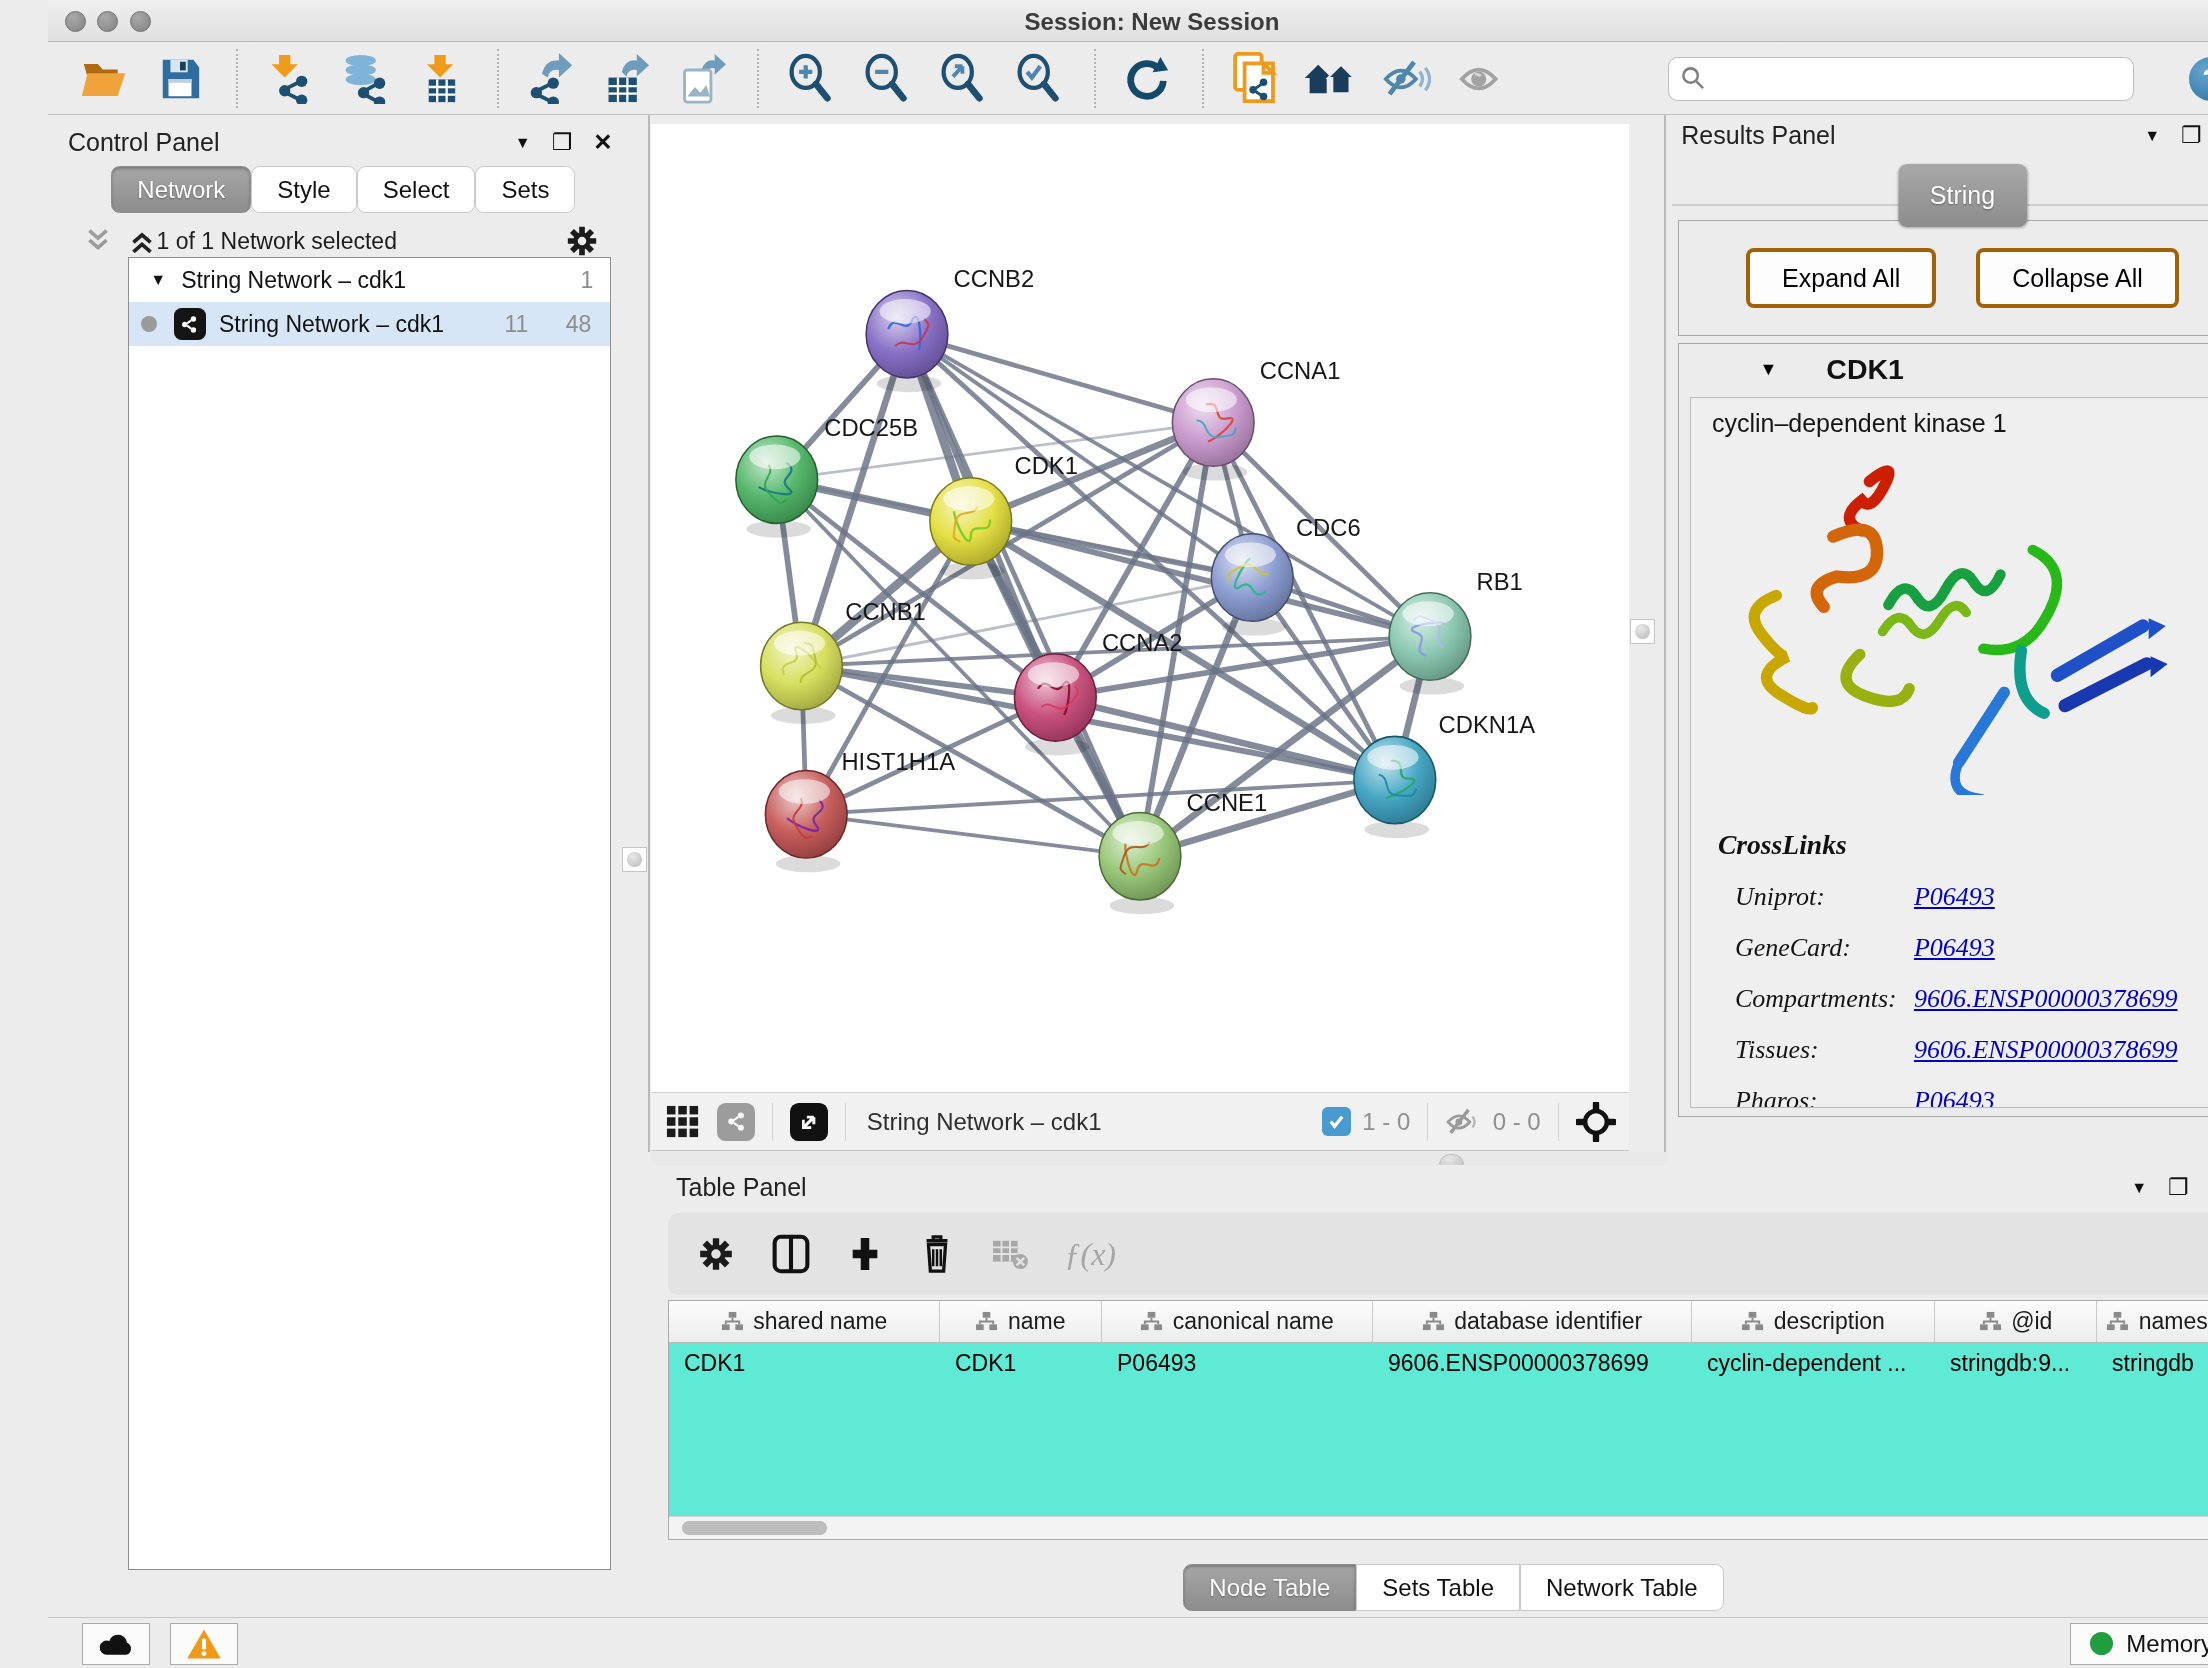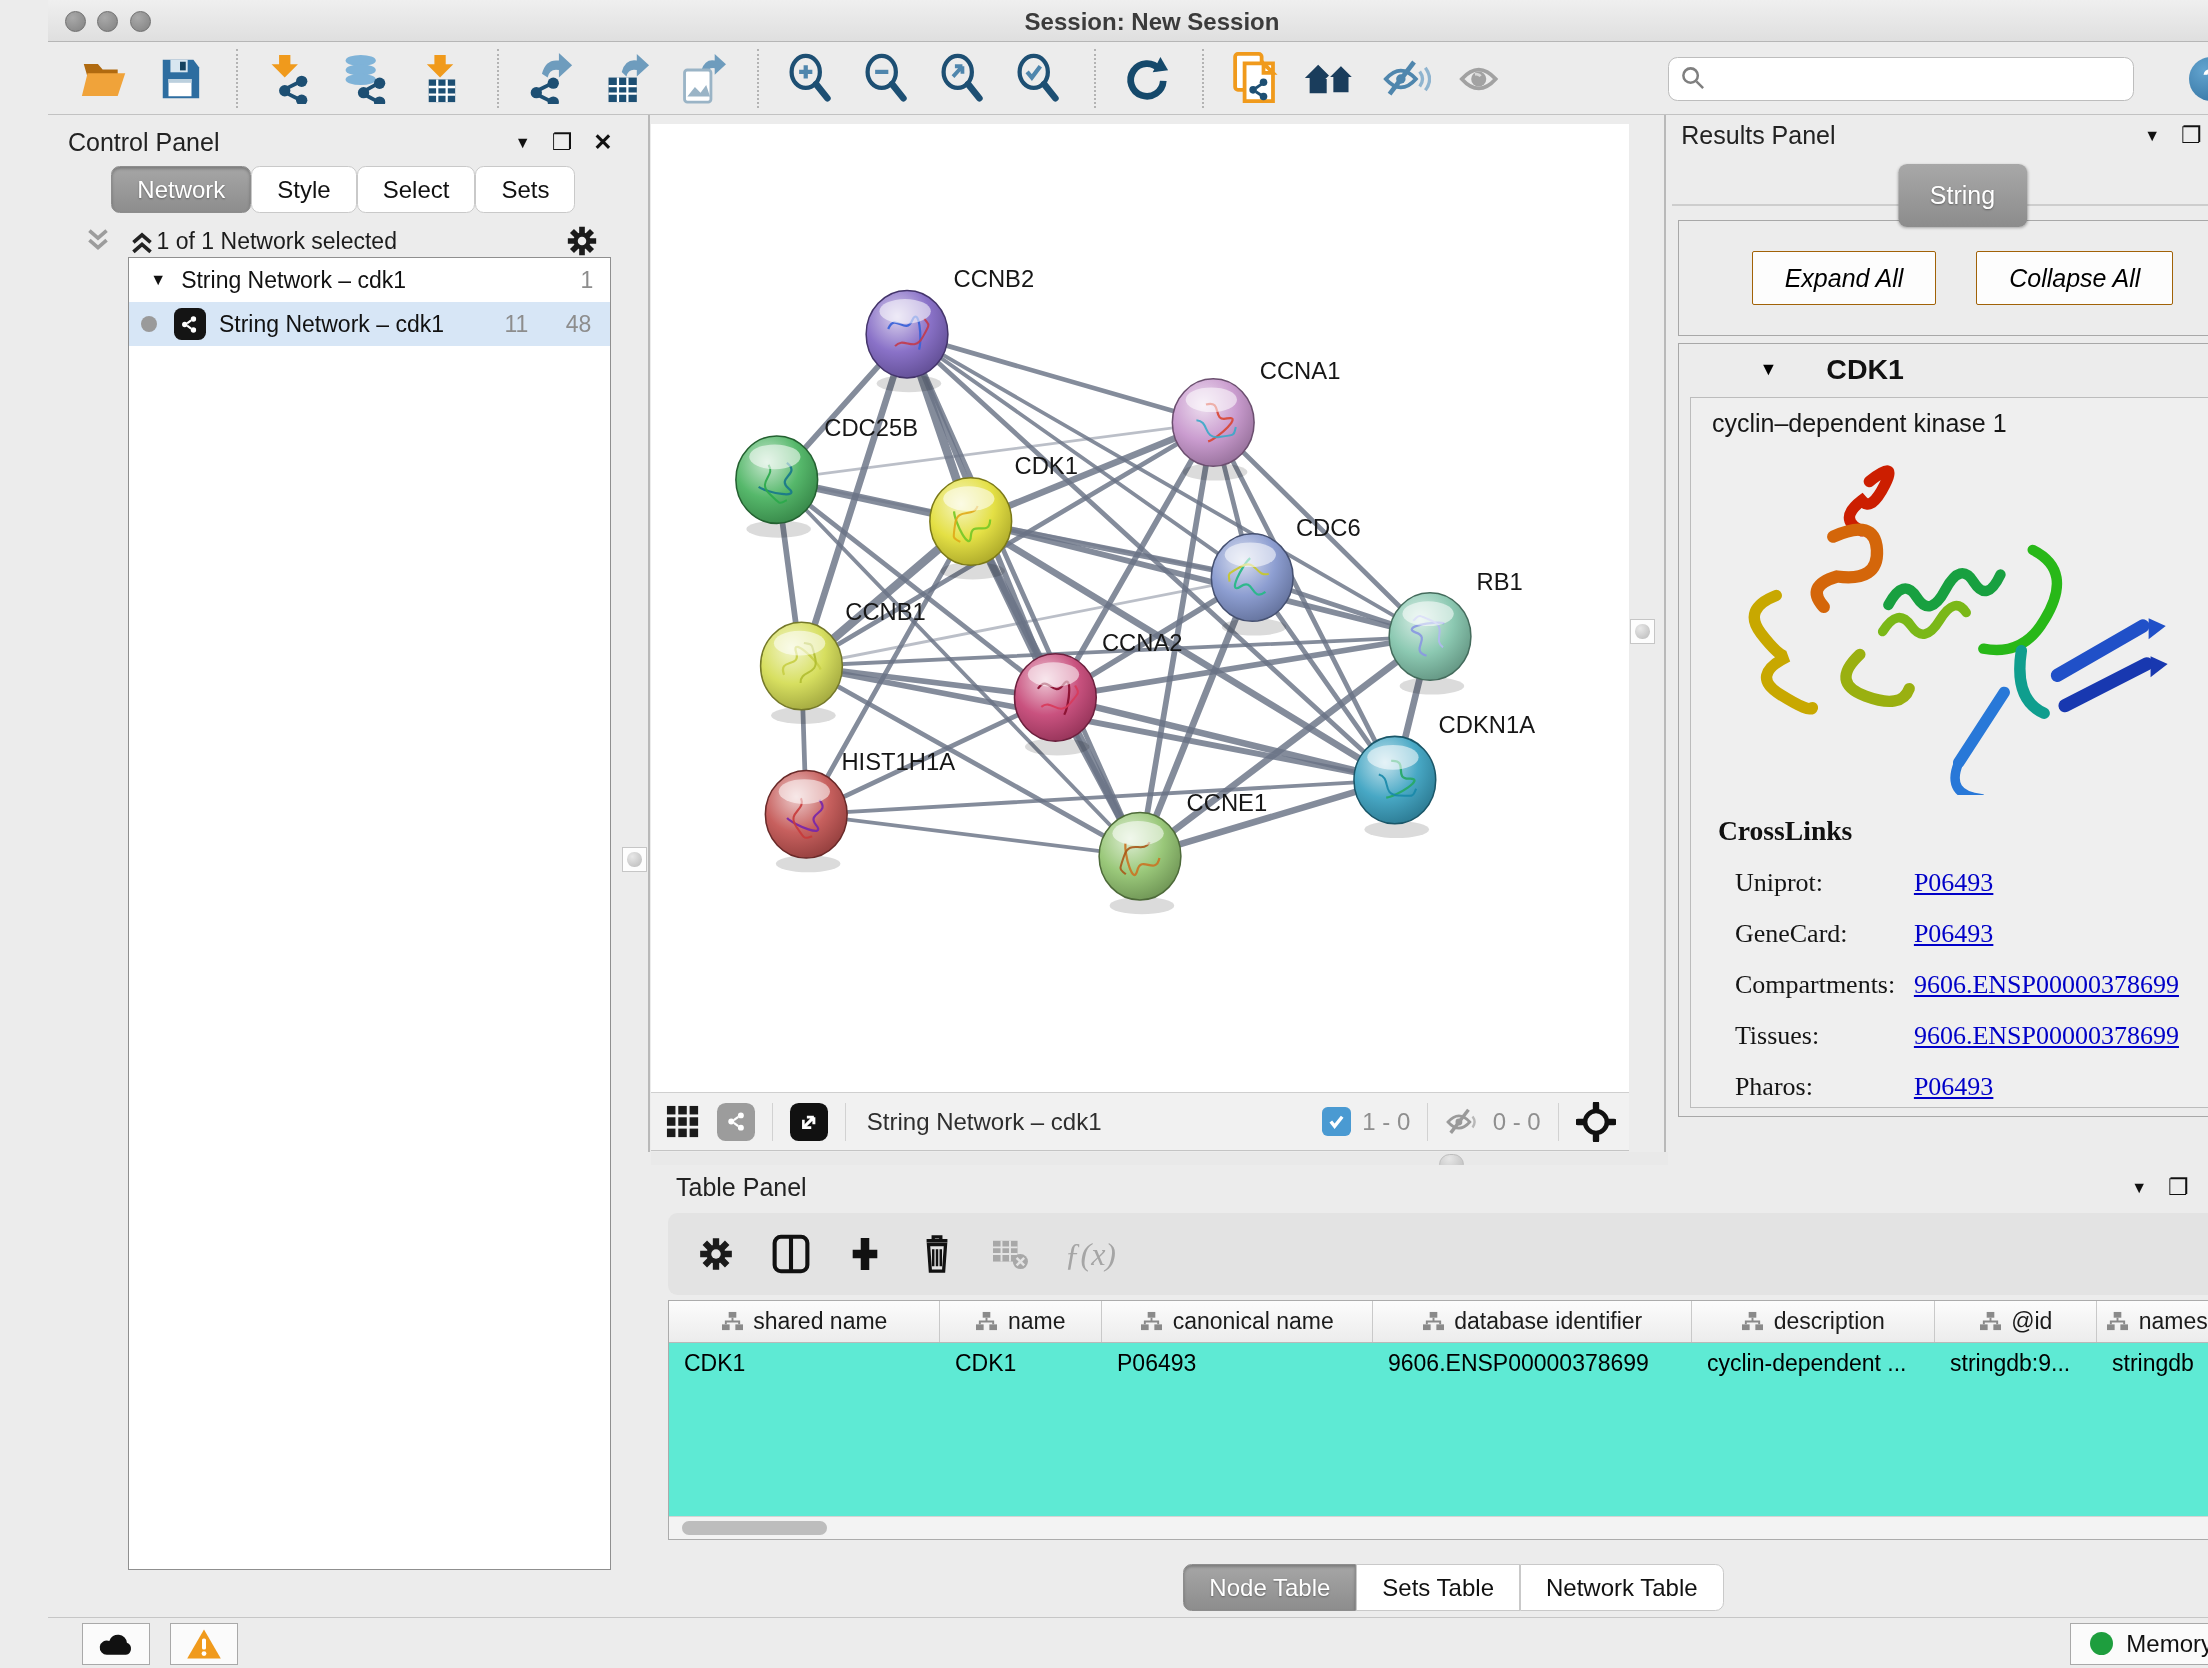--- a/index.html
+++ b/index.html
@@ -73,30 +73,30 @@
 
   
   #results-panel { position:absolute; left:1620px; top:115px; width:589px; height:1050px; background:#ececec; }
   #rp-head { display:flex; justify-content:space-between; align-items:center; height:38px; padding:3.8px 15px 0 13.3px; }
   #rp-content-line { position:absolute; left:3.8px; top:89px; width:578px; height:1.9px; background:#cdcdcd; }
   #rp-tab { position:absolute; left:50%; transform:translateX(-50%); top:49px; z-index:2;
      padding:17px 32px; font-size:25px; color:#fff; background:linear-gradient(#a8a8a8,#8c8c8c);
      border-radius:8.6px; text-shadow:0 1px 1.9px rgba(0,0,0,.35); box-shadow:0 1px 2.9px rgba(0,0,0,.3); cursor:pointer; }
   #rp-expandbox { position:absolute; left:9.5px; top:105px; width:570px; height:116px; border:1.9px solid #a8a8a8;
      display:flex; align-items:center; justify-content:center; gap:40px; }
-  .rp-btn { font-size:25px; padding:11.4px 32px; background:#fdfdfd; border:1px solid #a16207; border-radius:2px; cursor:pointer;font-style:italic; }
+  .rp-btn { font-size:25px; padding:11.4px 32px; background:#fdfdfd; border:4px solid #a16207; border-radius:8px; cursor:pointer; }
   #rp-cdk1box { position:absolute; left:9.5px; top:228px; width:570px; height:774px; border:1.9px solid #a8a8a8; background:#ececec; }
   #rp-genehead { height:51px; display:flex; align-items:center; }
   #rp-gene-caret { margin-left:81px; font-size:18px; }
   #rp-gene { margin-left:49px; font-size:28.5px; font-weight:bold; color:#111; }
   #rp-inner { position:absolute; left:11.4px; top:53px; width:543px; height:711px; background:#efefef; border:1px solid #bcbcbc; overflow:hidden; }
   #rp-desc { position:absolute; left:21px; top:11.4px; font-size:25px; color:#161616; }
   #rp-protein { position:absolute; left:28.5px; top:55px; }
   #rp-scroll { position:absolute; right:0; top:0; width:11.4px; height:100%; background:#e4e4e4; border-left:1px solid #c8c8c8; }
-  #crosslinks { position:absolute; left:27px; top:417px; font-family:"Liberation Serif", serif; }
+  #crosslinks { position:absolute; left:27px; top:431px; font-family:"Liberation Serif", serif;font-style:italic; }
   #cl-title { font-size:27.6px; font-weight:bold; color:#111; }
   .cl-row { display:flex; margin-top:21px; }
   .cl-label { width:179px; font-size:26px; color:#141414; margin-left:17px; }
   .cl-link { font-size:26px; color:#0000c8; text-decoration:underline; cursor:pointer; }
 
   
   #table-panel { position:absolute; left:603px; top:1165px; width:1605px; height:452px; background:#ececec; }
   #tp-head { display:flex; justify-content:space-between; align-items:center; height:40px; padding:5.7px 27px 0 25px; }
   #tp-toolbar { position:absolute; left:17px; top:48px; width:1571px; height:82px; background:#e3e3e3; border-radius:9.5px;
      display:flex; align-items:center; gap:36px; padding-left:28.5px; }

